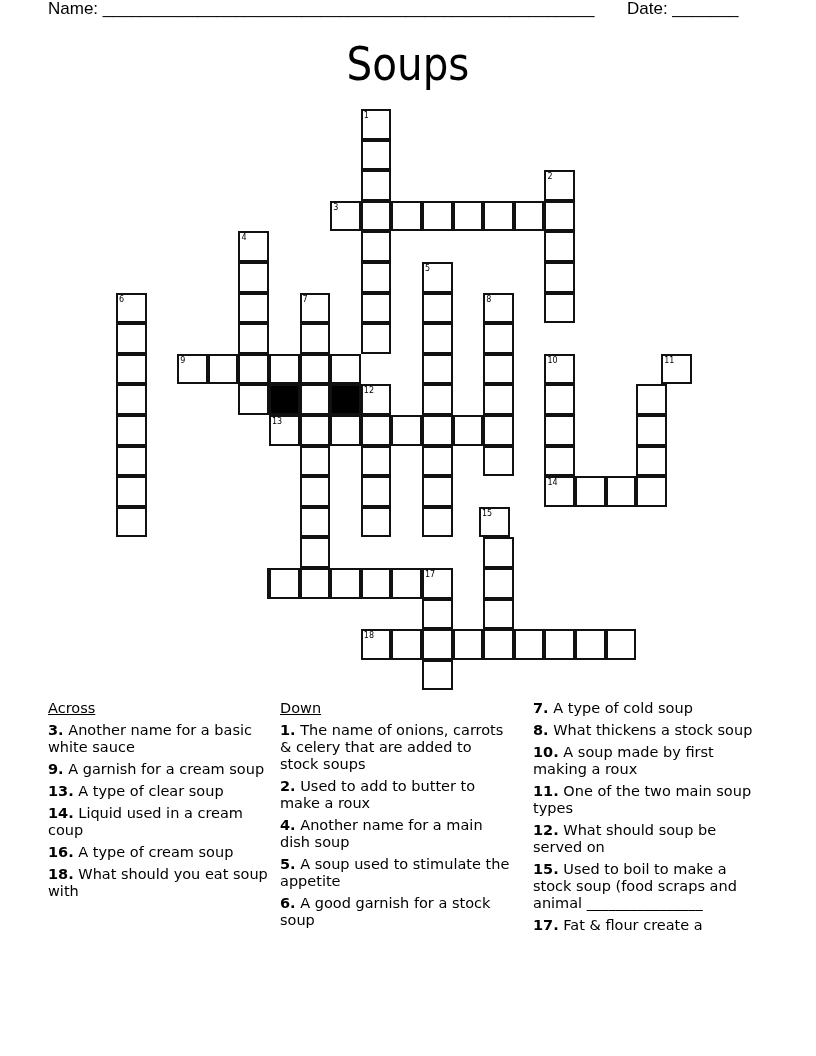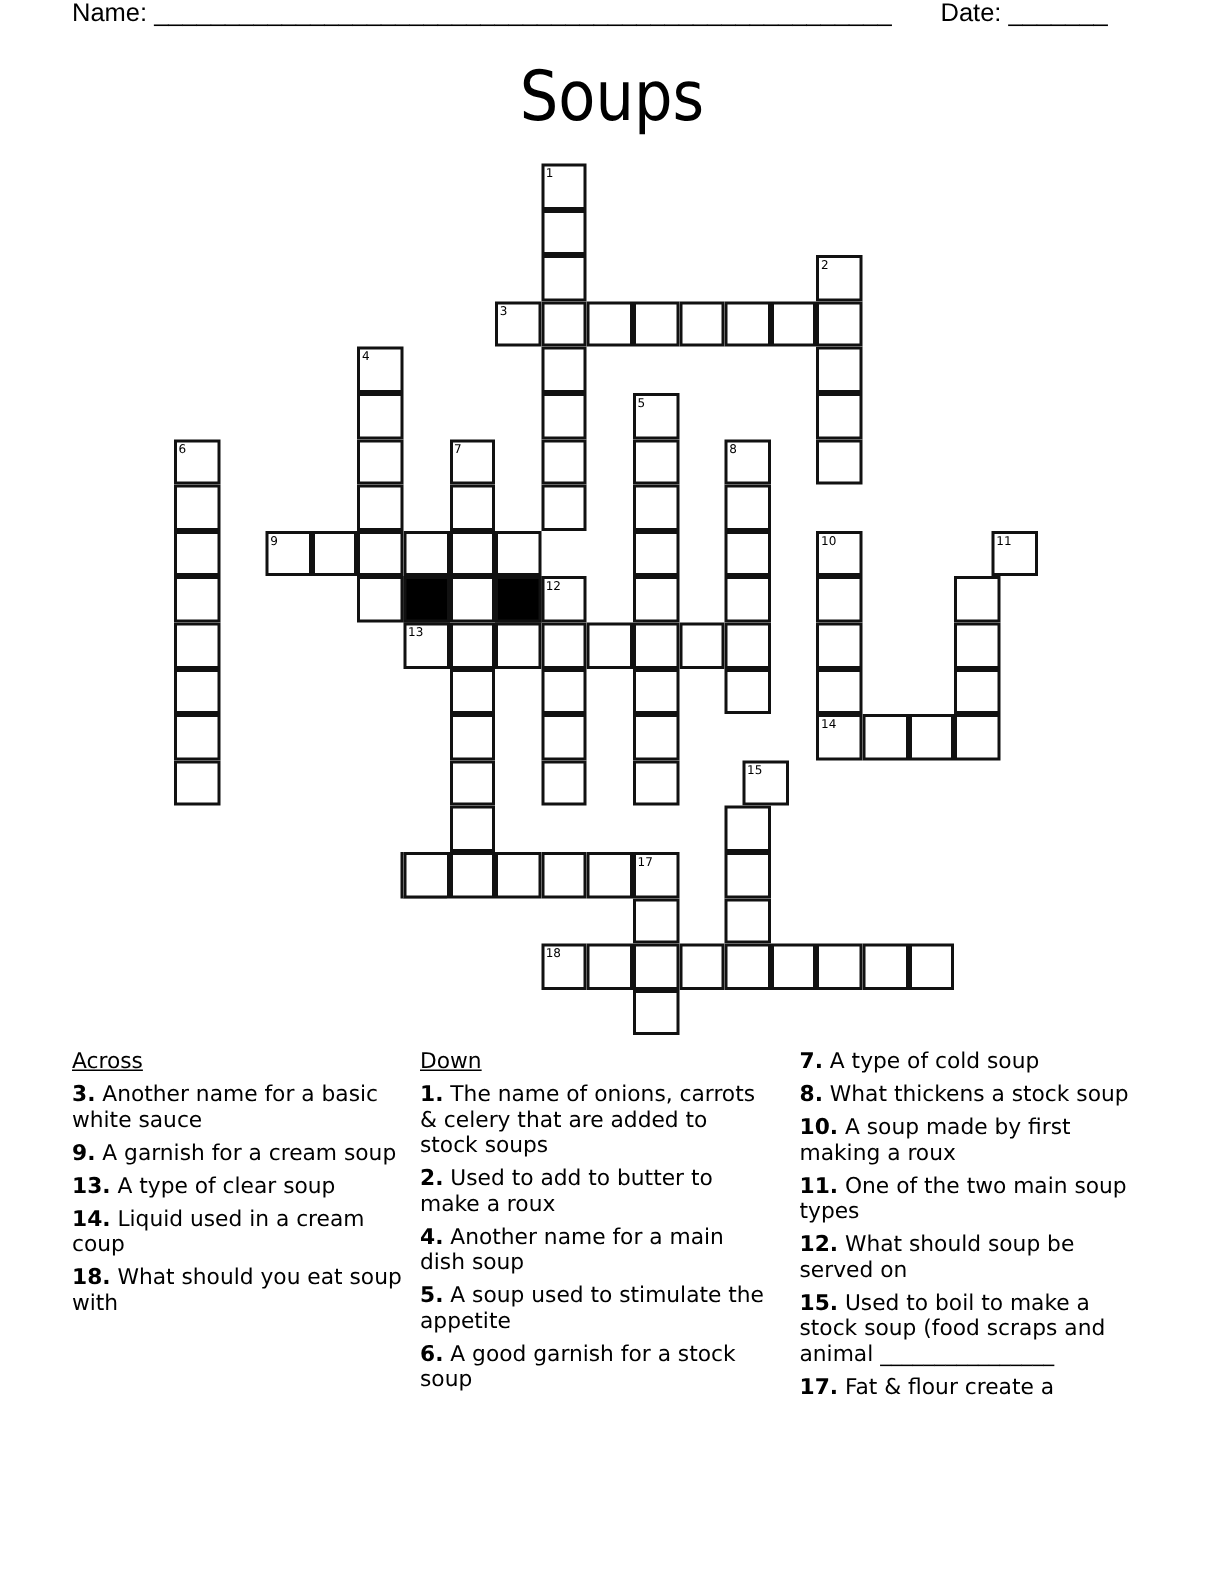--- a/index.html
+++ b/index.html
@@ -132,21 +132,21 @@
     <div class="cell" style="left: 361.8px; top: 477.2px;"></div>
     <div class="cell" style="left: 361.8px; top: 507.8px;"></div>
     <div class="cell" style="left: 270px; top: 416px;">
       <span class="num">13</span>
     </div>
     <div class="cell" style="left: 331.2px; top: 416px;"></div>
     <div class="cell" style="left: 392.4px; top: 416px;"></div>
     <div class="cell" style="left: 453.6px; top: 416px;"></div>
     <div class="cell" style="left: 576px; top: 477.2px;"></div>
     <div class="cell" style="left: 606.6px; top: 477.2px;"></div>
-    <div class="cell" style="left: 496px; top: 507.8px;">
+    <div class="cell" style="left: 480px; top: 507.8px;">
       <span class="num">15</span>
     </div>
     <div class="cell" style="left: 484.2px; top: 538.4px;"></div>
     <div class="cell" style="left: 484.2px; top: 569px;"></div>
     <div class="cell" style="left: 484.2px; top: 599.6px;"></div>
     <div class="cell" style="left: 484.2px; top: 630.2px;"></div>
     <div class="cell" style="left: 239.4px; top: 569px; margin-left: 28px;">
       <span class="num">16</span>
     </div>
     <div class="cell" style="left: 270px; top: 569px;"></div>
@@ -171,20 +171,21 @@
     <div class="cell black" style="left: 270px; top: 385.4px;"></div>
     <div class="cell black" style="left: 331.2px; top: 385.4px;"></div>
   </div>
 
 <div class="clues" id="col-across">
   <div class="head">Across</div>
   <div class="clue"><b>3.</b> <span>Another name for a basic white sauce</span></div>
   <div class="clue"><b>9.</b> <span>A garnish for a cream soup</span></div>
   <div class="clue"><b>13.</b> <span>A type of clear soup</span></div>
   <div class="clue"><b>14.</b> <span>Liquid used in a cream coup</span></div>
+  <div class="clue"><b>16.</b> <span>A type of cream soup</span></div>
   <div class="clue"><b>18.</b> <span>What should you eat soup with</span></div>
 </div>
 
 <div class="clues" id="col-down">
   <div class="head">Down</div>
   <div class="clue"><b>1.</b> <span>The name of onions, carrots &amp; celery that are added to stock soups</span></div>
   <div class="clue"><b>2.</b> <span>Used to add to butter to make a roux</span></div>
   <div class="clue"><b>4.</b> <span>Another name for a main dish soup</span></div>
   <div class="clue"><b>5.</b> <span>A soup used to stimulate the appetite</span></div>
   <div class="clue"><b>6.</b> <span>A good garnish for a stock soup</span></div>

